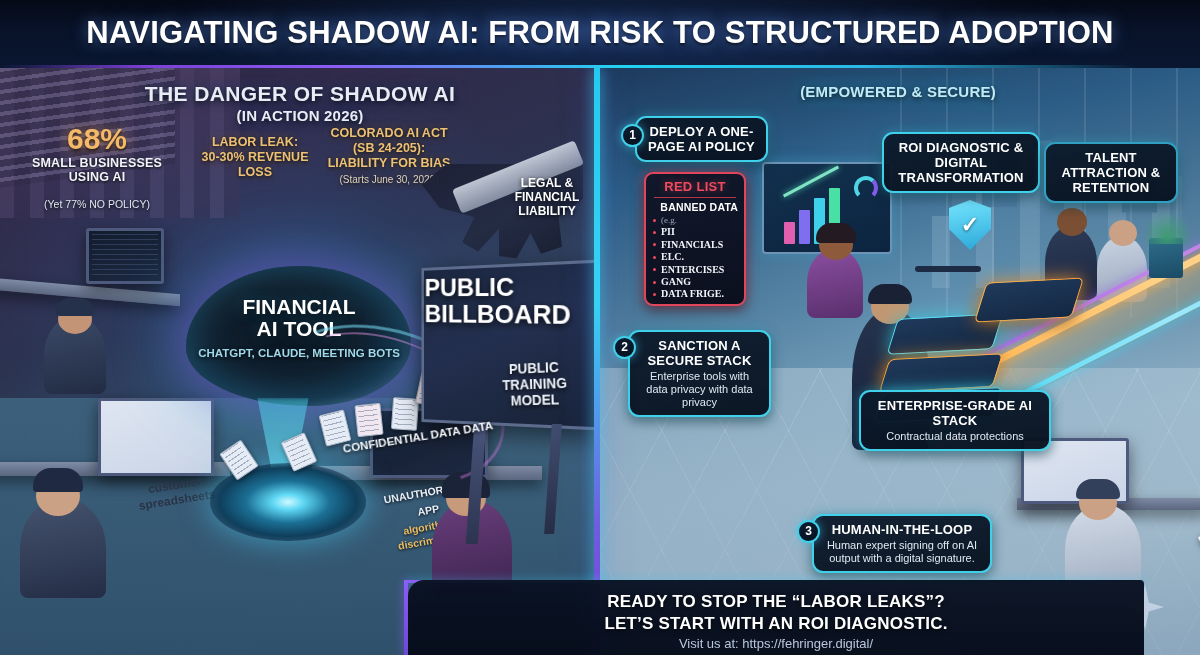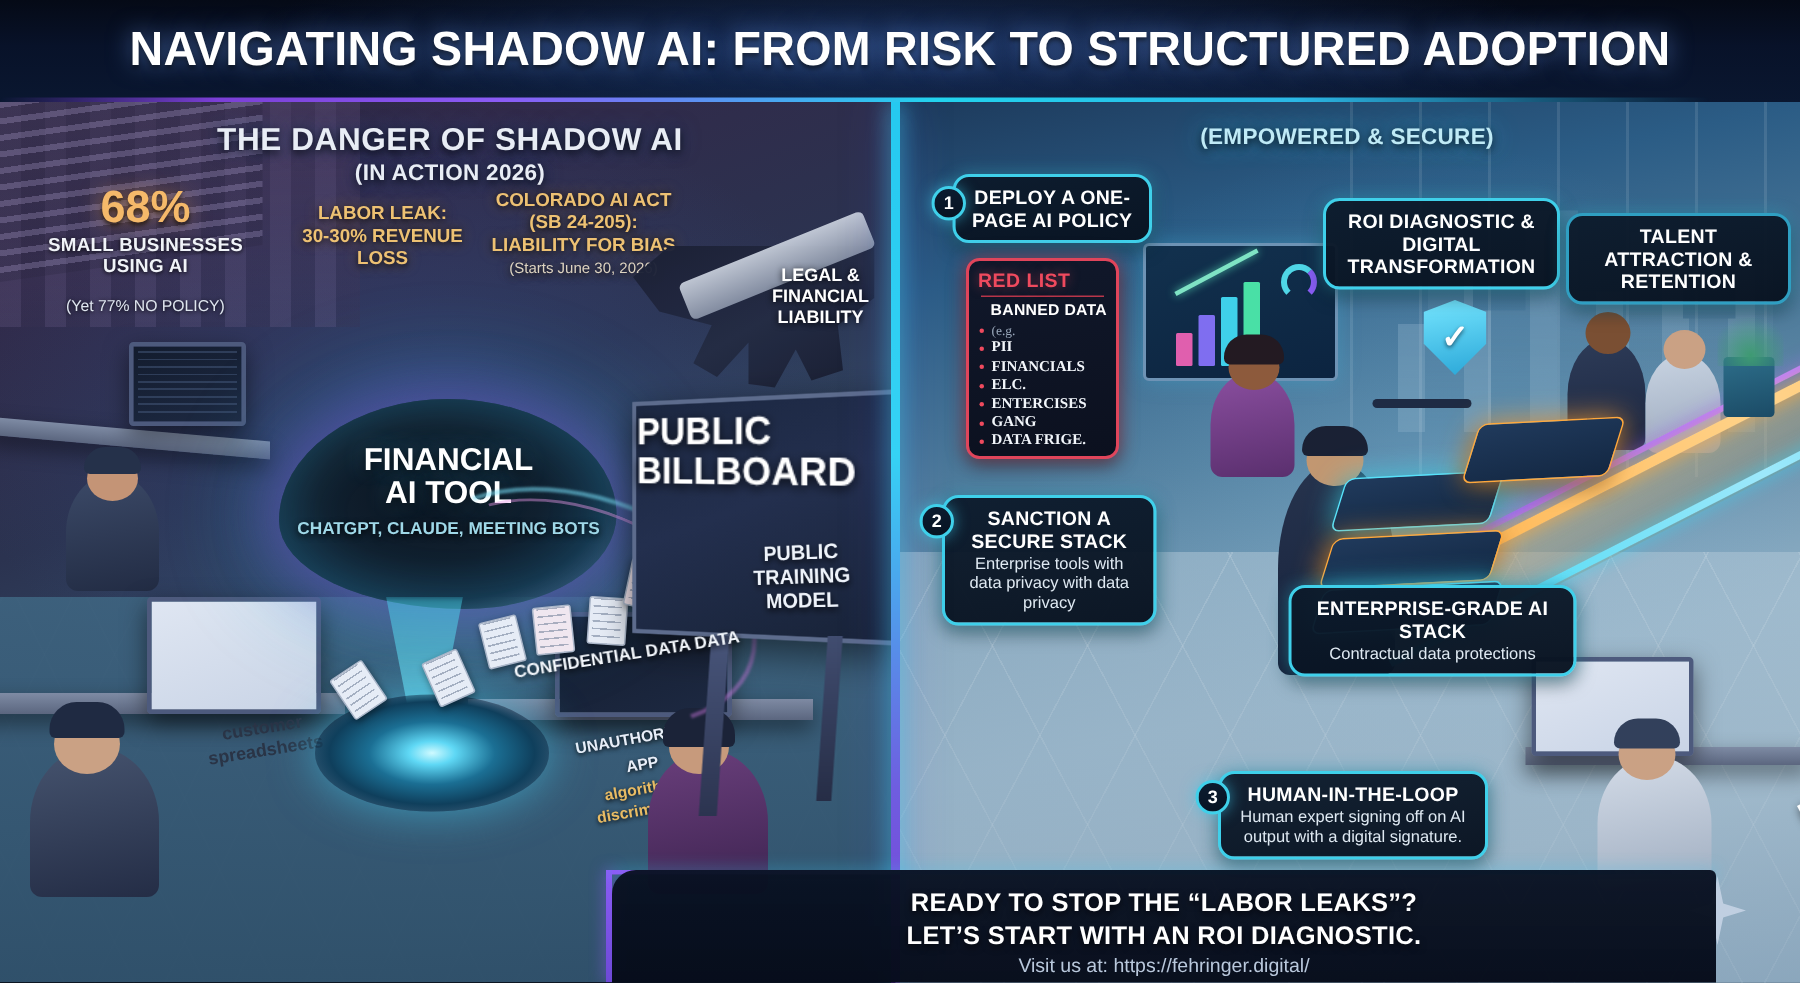--- a/index.html
+++ b/index.html
@@ -302,21 +302,21 @@
   }
 
   .redcard {
     position:absolute; left:644px; top:172px; width:102px; height:134px;
     background: linear-gradient(170deg, rgba(16,22,40,.97), rgba(10,14,28,.98));
     border:2px solid #e0455b; border-radius:9px;
     box-shadow:0 0 12px rgba(224,69,91,.5), 0 4px 12px rgba(0,0,0,.55);
     padding:5px 6px 4px 6px;
   }
   .redcard .rt {
-    font-size:13px; font-weight:bold; color:#ef4a5e; text-align:left; letter-spacing:.3px;
+    font-size:13px; font-weight:bold; color:#ef4a5e; text-align:center; letter-spacing:.3px;
     text-shadow:0 0 8px rgba(239,74,94,.5);
   }
   .redcard hr { border:0; border-top:1px solid #b8364a; margin:3px 2px 3px 2px; }
   .redcard .rb {
     font-size:10.5px; font-weight:bold; color:#ffffff; letter-spacing:.2px; margin-bottom:1px;text-align:right;
   }
   .redcard ul { list-style:none;font-family:Liberation Serif, serif; }
   .redcard li {
     font-size:10px; font-weight:bold; color:#f2f6fb; line-height:12.4px;
     padding-left:9px; position:relative; text-align:left;
@@ -605,21 +605,21 @@
           <li>ENTERCISES</li>
           <li>GANG</li>
           <li>DATA FRIGE.</li>
         </ul>
       </div>
 
       <div class="card" style="left:285px; top:64px; width:158px;">
         <div class="ct">ROI DIAGNOSTIC &amp; DIGITAL TRANSFORMATION</div>
       </div>
 
-      <div class="card" style="left:447px; top:74px; width:150px; border-color:#2f9fc2;">
+      <div class="card" style="left:447px; top:74px; width:134px; border-color:#2f9fc2;">
         <div class="ct">TALENT ATTRACTION &amp; RETENTION</div>
       </div>
 
       <div class="stepnum" style="left:16px; top:268px;">2</div>
       <div class="card" style="left:31px; top:262px; width:143px;">
         <div class="ct">SANCTION A SECURE STACK</div>
         <span class="cs">Enterprise tools with data privacy with data privacy</span>
       </div>
 
       <div class="card" style="left:262px; top:322px; width:192px;">

